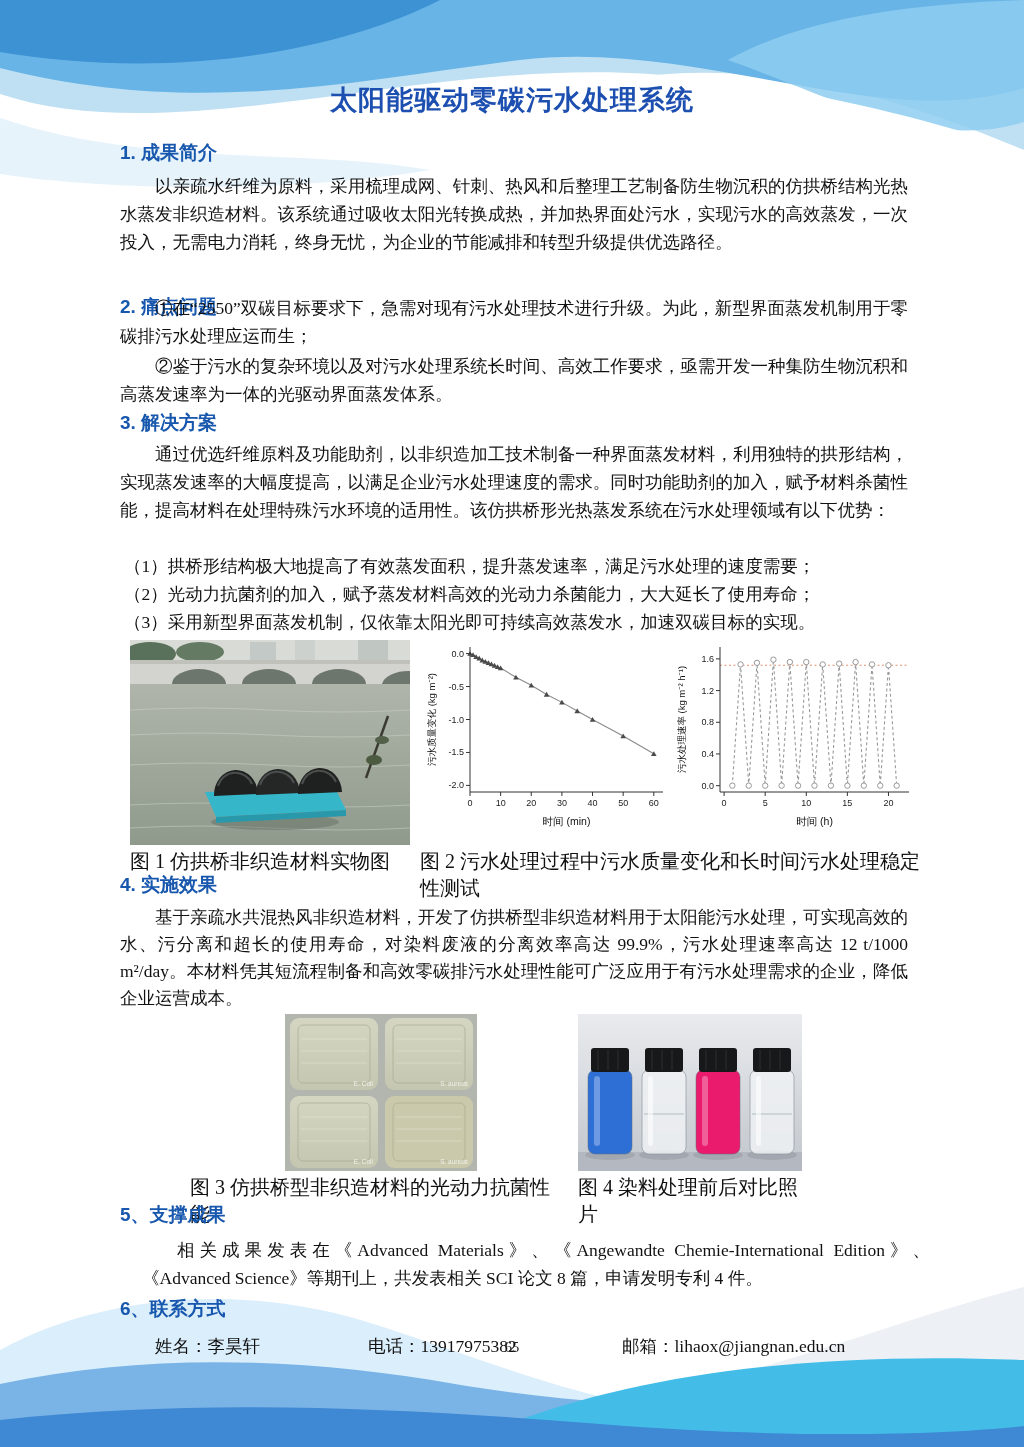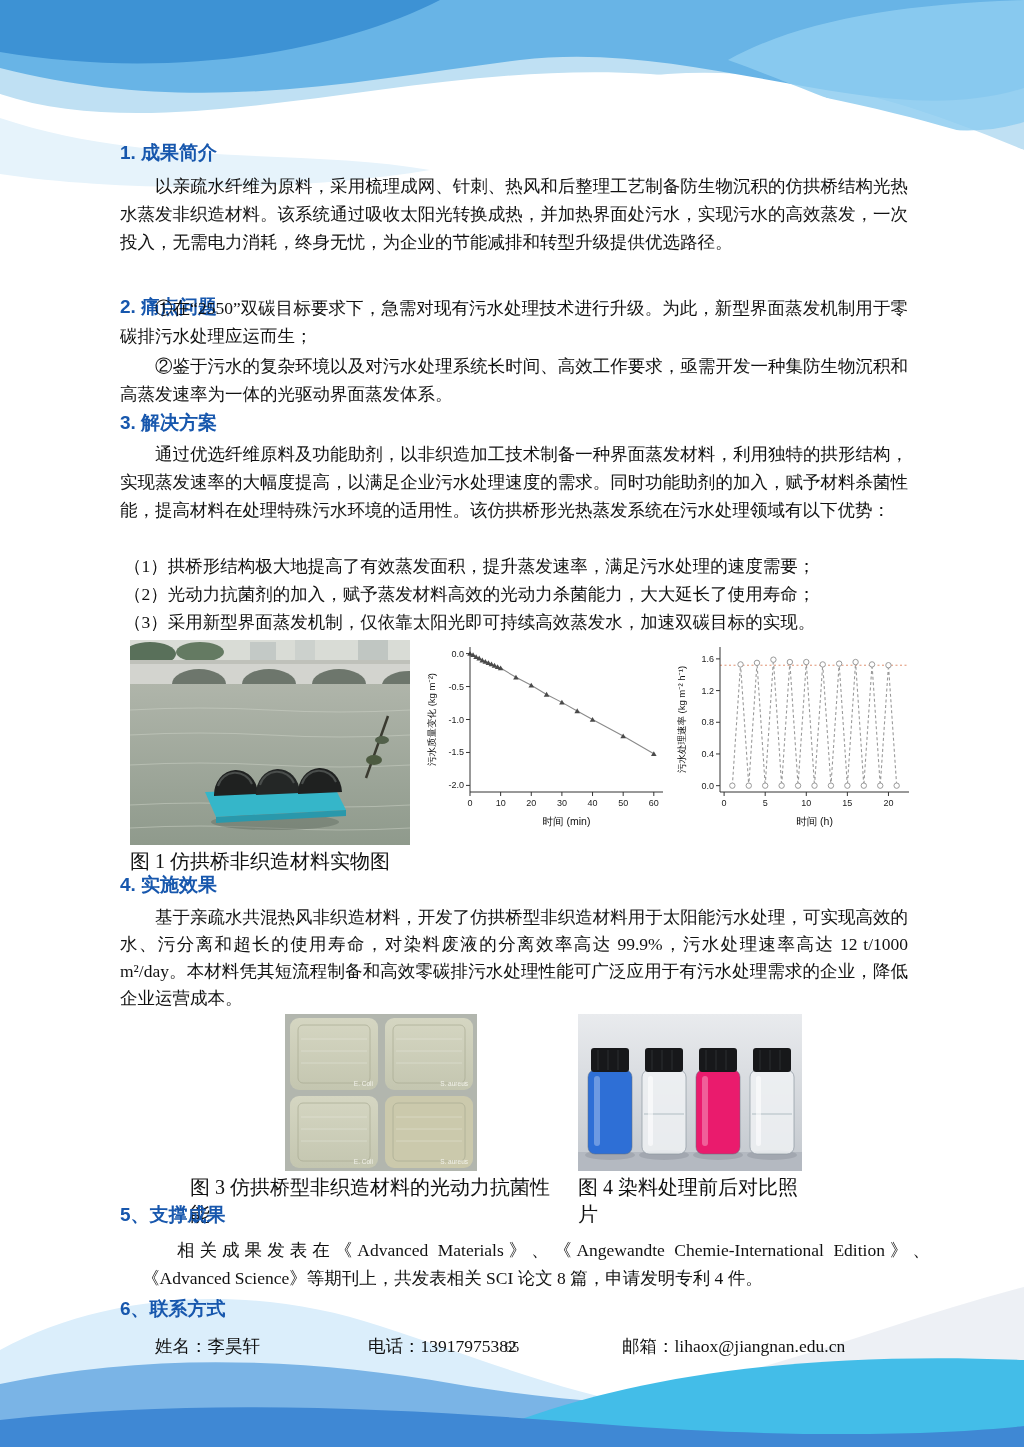--- a/index.html
+++ b/index.html
@@ -44,20 +44,21 @@
   <svg class="deco deco-bottom" viewBox="0 0 1024 215" preserveAspectRatio="none">
     <path d="M0 118 C110 58 255 52 380 94 C485 128 565 162 655 175 L655 215 L0 215 Z" fill="#dbeefb"></path>
     <path d="M1024 55 C880 92 755 150 590 172 C755 200 925 206 1024 190 Z" fill="#e8ecf2" opacity="0.8"></path>
     <path d="M0 152 C150 120 305 126 455 152 C610 178 810 188 1024 150 V215 H0 Z" fill="#7ab4e6"></path>
     <path d="M455 215 C590 150 780 118 1024 128 V215 Z" fill="#43bde8"></path>
     <path d="M0 188 C200 166 400 176 600 192 C800 208 950 202 1024 194 V215 H0 Z" fill="#3f88d4"></path>
   </svg>
 
   <div class="content">
 
+    <h1 class="abs title">太阳能驱动零碳污水处理系统</h1>
 
     <h2 class="abs h" style="top:140px;">1. 成果简介</h2>
     <p class="abs body ind" style="top:172px;">以亲疏水纤维为原料，采用梳理成网、针刺、热风和后整理工艺制备防生物沉积的仿拱桥结构光热水蒸发非织造材料。该系统通过吸收太阳光转换成热，并加热界面处污水，实现污水的高效蒸发，一次投入，无需电力消耗，终身无忧，为企业的节能减排和转型升级提供优选路径。</p>
 
     <h2 class="abs h" style="top:262px;margin-top:32px;">2. 痛点问题</h2>
     <p class="abs body ind" style="top:294px;">①在“2550”双碳目标要求下，急需对现有污水处理技术进行升级。为此，新型界面蒸发机制用于零碳排污水处理应运而生；</p>
     <p class="abs body ind" style="top:352px;">②鉴于污水的复杂环境以及对污水处理系统长时间、高效工作要求，亟需开发一种集防生物沉积和高蒸发速率为一体的光驱动界面蒸发体系。</p>
 
     <h2 class="abs h" style="top:410px;">3. 解决方案</h2>
     <p class="abs body ind" style="top:440px;">通过优选纤维原料及功能助剂，以非织造加工技术制备一种界面蒸发材料，利用独特的拱形结构，实现蒸发速率的大幅度提高，以满足企业污水处理速度的需求。同时功能助剂的加入，赋予材料杀菌性能，提高材料在处理特殊污水环境的适用性。该仿拱桥形光热蒸发系统在污水处理领域有以下优势：</p>
@@ -202,20 +203,21 @@
           <text x="40" y="88.27322404371586" text-anchor="end" font-size="9" fill="#222">0.8</text>
           <line x1="42" y1="53.5792349726776" x2="46" y2="53.5792349726776" stroke="#333"></line>
           <text x="40" y="56.5792349726776" text-anchor="end" font-size="9" fill="#222">1.2</text>
           <line x1="42" y1="21.885245901639337" x2="46" y2="21.885245901639337" stroke="#333"></line>
           <text x="40" y="24.885245901639337" text-anchor="end" font-size="9" fill="#222">1.6</text>
           <text x="140.5" y="188" text-anchor="middle" font-size="10.5" fill="#111">时间 (h)</text>
           <text x="11" y="82.5" text-anchor="middle" font-size="9.5" fill="#111" transform="rotate(-90 11 82.5)">污水处理速率 (kg m⁻² h⁻¹)</text>
         </svg></div>
 
     <p class="abs cap" style="top:848px;left:130px;width:280px;">图 1  仿拱桥非织造材料实物图</p>
+    <p class="abs cap" style="top:848px;left:420px;width:500px;">图 2  污水处理过程中污水质量变化和长时间污水处理稳定性测试</p>
 
     <h2 class="abs h" style="top:872px;">4. 实施效果</h2>
     <p class="abs body ind" style="top:904px;line-height:27px;">基于亲疏水共混热风非织造材料，开发了仿拱桥型非织造材料用于太阳能污水处理，可实现高效的水、污分离和超长的使用寿命，对染料废液的分离效率高达 99.9%，污水处理速率高达 12 t/1000 m²/day。本材料凭其短流程制备和高效零碳排污水处理性能可广泛应用于有污水处理需求的企业，降低企业运营成本。</p>
 
     <svg class="abs figimg" style="top:1014px;left:285px;" width="192" height="157" viewBox="0 0 192 157">
       <defs>
         <linearGradient id="samp" x1="0" y1="0" x2="0" y2="1">
           <stop offset="0" stop-color="#d5d6c2"></stop>
             <stop offset="1" stop-color="#c4c6b0"></stop>
         </linearGradient>

